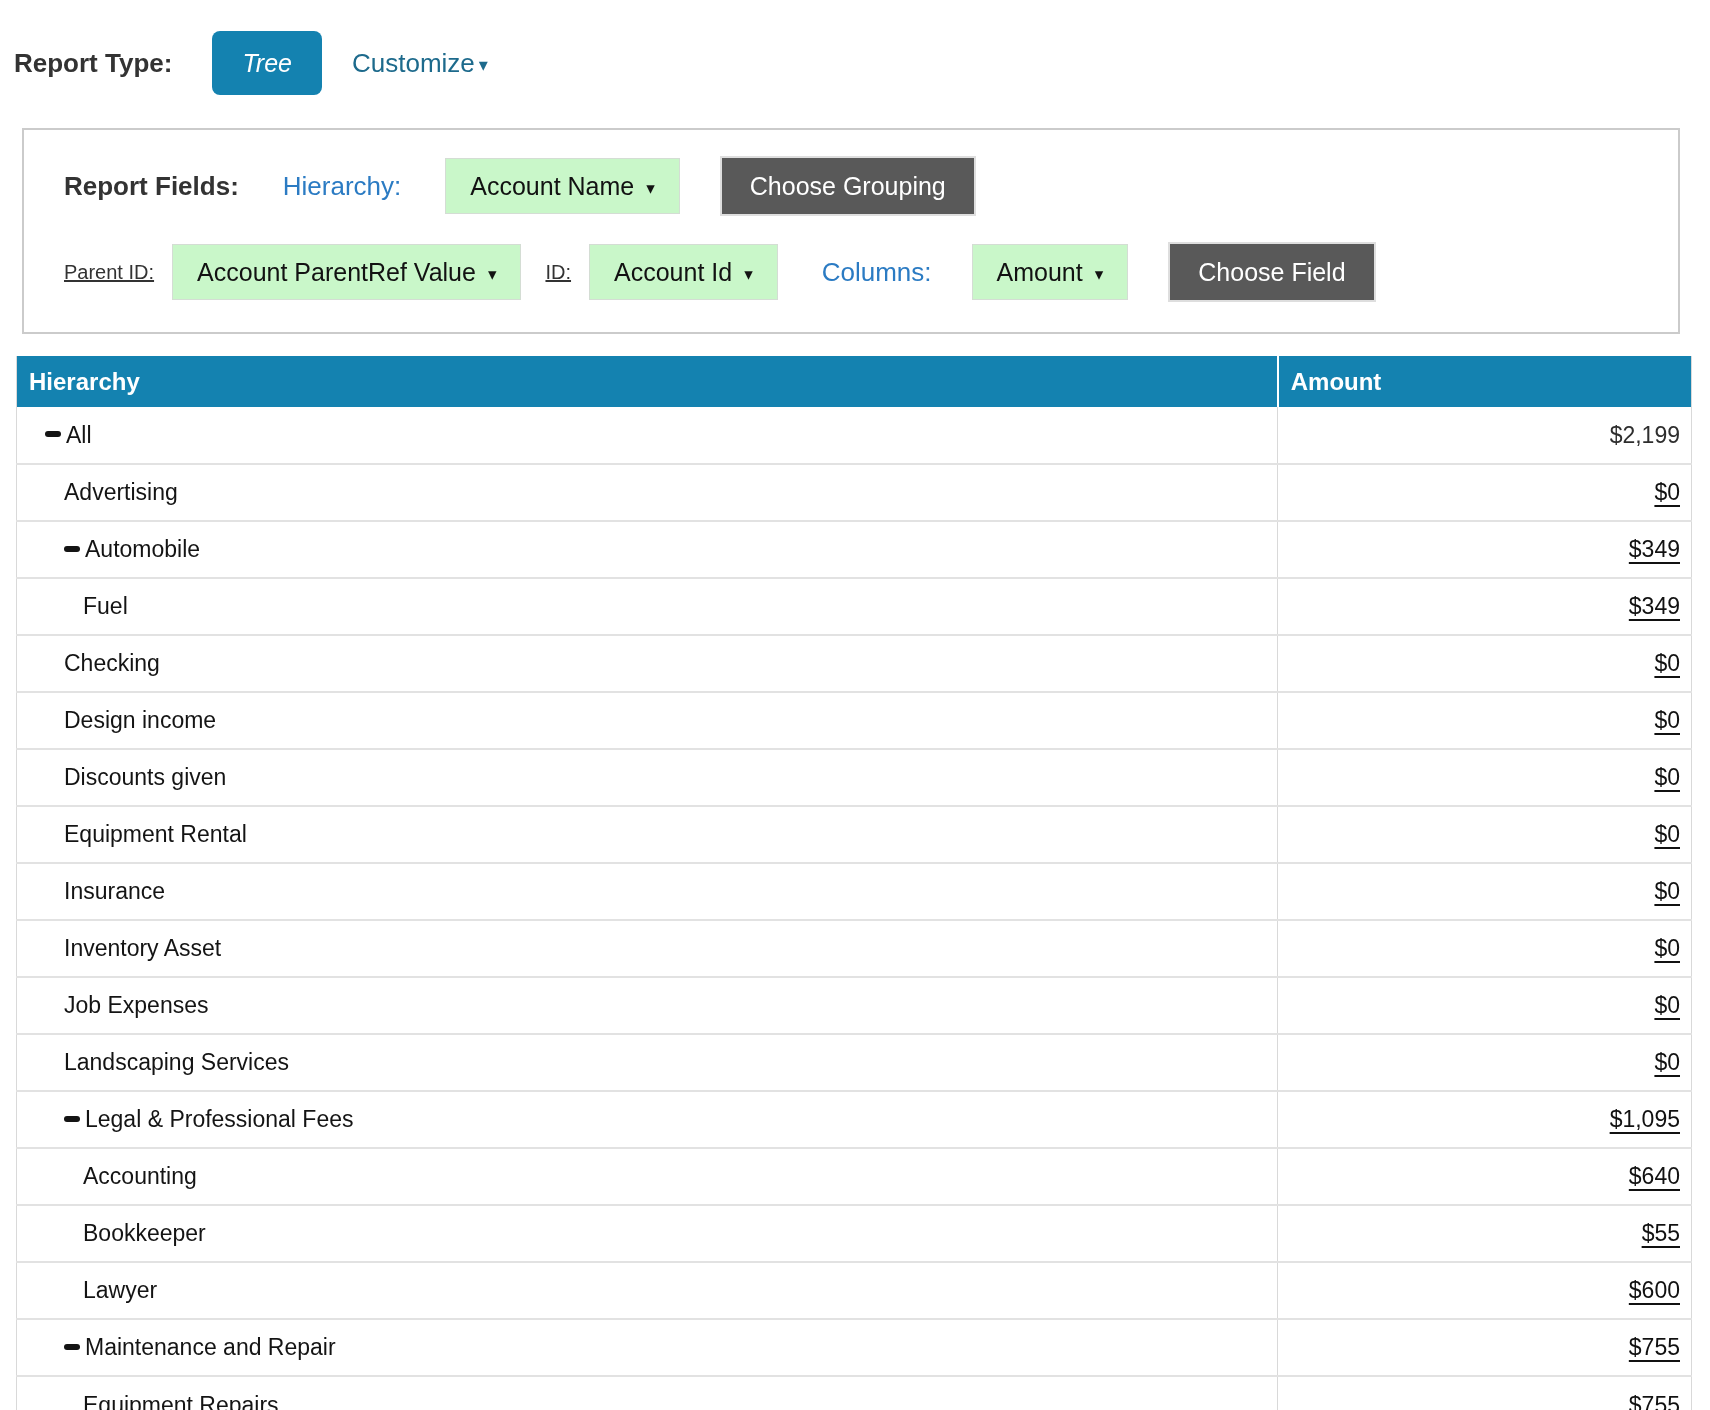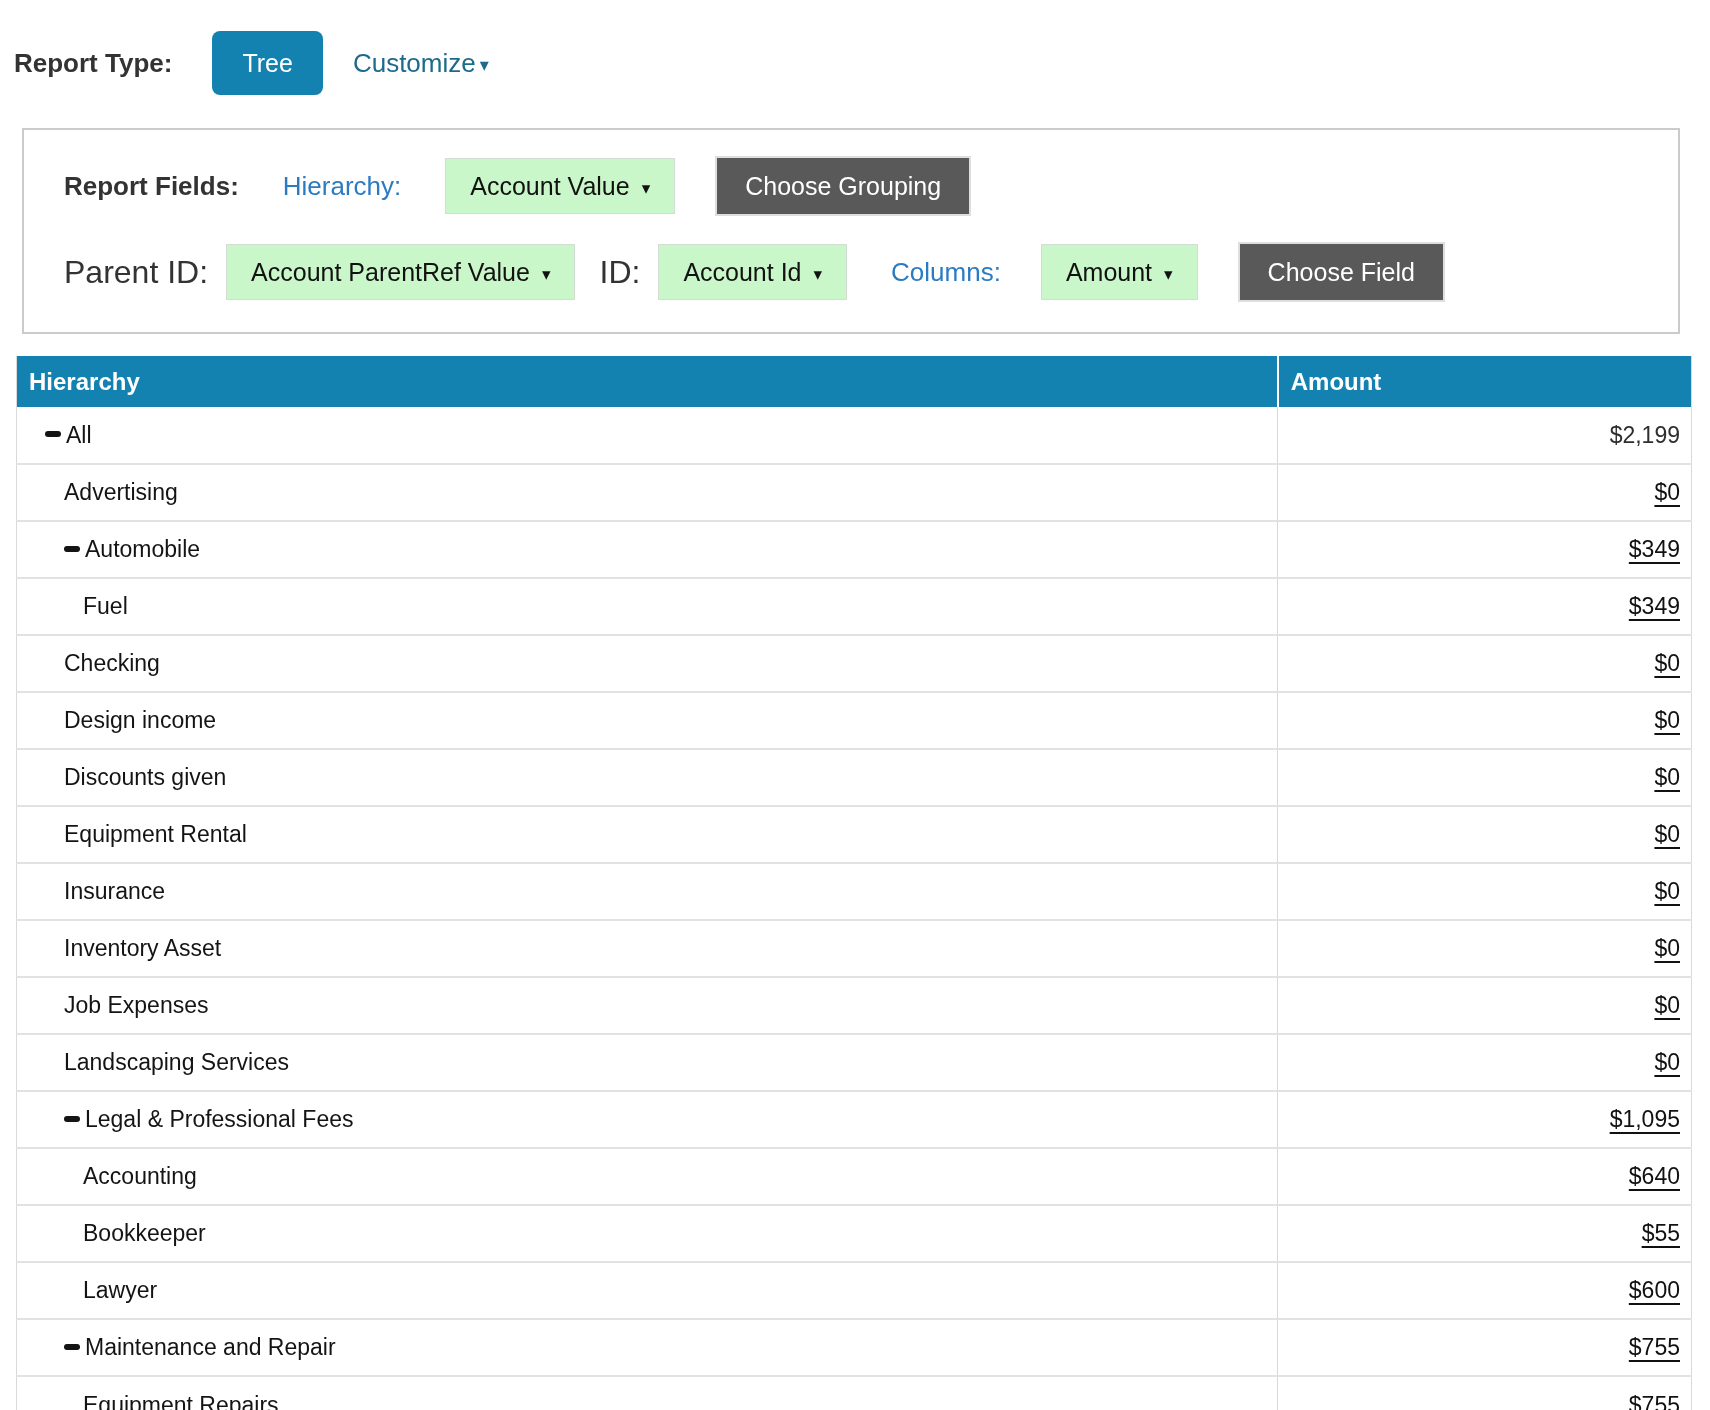--- a/index.html
+++ b/index.html
@@ -33,41 +33,42 @@
     margin-left: 40px;
     background: var(--accent_blue);
     color: #fff;
     font-size: 25px;
     font-family: inherit;
     border: none;
     border-radius: 8px;
     height: 64px;
     padding: 0 30px;
     cursor: pointer;
+    font-style: italic;
   }
   .customize {
     margin-left: 30px;
     font-size: 26px;
     color: var(--teal_link);
     display: inline-flex; align-items: center; gap: 4px;
     cursor: pointer;
   }
   .customize .caret { font-size: 18px; position: relative; top: 2px; }
 
   
   .fields-box {
     margin: 32px 0 0 22px;
     width: 1658px;
     border: 2px solid #cbcbcb;
     padding: 26px 24px 30px 40px;
   }
   .fbox-row { display: flex; align-items: center; }
   .fbox-row + .fbox-row { margin-top: 26px; }
   .label-bold { font-size: 26px; font-weight: bold; color: #333; }
-  .label-plain { font-size: 32px; color: #333; }
+  .label-plain { font-size: 20px; color: #333; text-decoration: underline; }
   .link-label { font-size: 26px; color: var(--link_blue); cursor: pointer; }
   .green-dd {
     background: var(--green_bg);
     border: 1px solid #d4ddd4;
     font-size: 25px;
     font-family: inherit;
     color: #121212;
     height: 56px;
     padding: 0 24px;
     display: inline-flex; align-items: center; gap: 12px;
@@ -151,21 +152,21 @@
     <span>Customize</span>
     <span class="caret">▾</span>
   </span>
 </div>
 
 <div class="fields-box">
   <div class="fbox-row">
     <span class="label-bold">Report Fields:</span>
     <span class="link-label ml-44">Hierarchy:</span>
     <button class="green-dd ml-44">
-      <span>Account Value</span>
+      <span>Account Name</span>
       <span class="caret">▾</span>
     </button>
     <button class="dark-btn ml-40">Choose Grouping</button>
   </div>
   <div class="fbox-row">
     <span class="label-plain">Parent ID:</span>
     <button class="green-dd ml-18">
       <span>Account ParentRef Value</span>
       <span class="caret">▾</span>
     </button>

